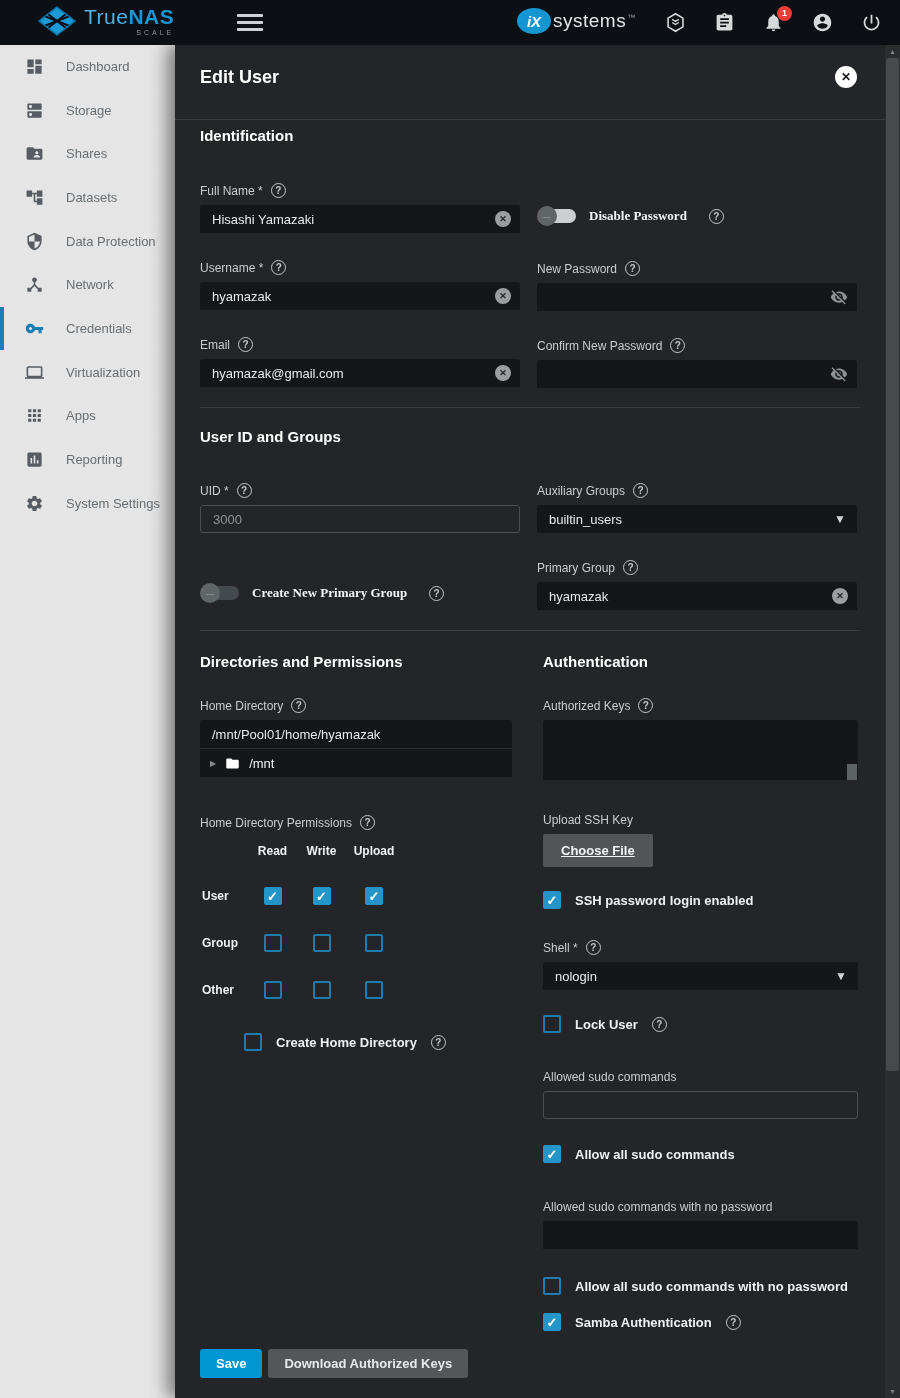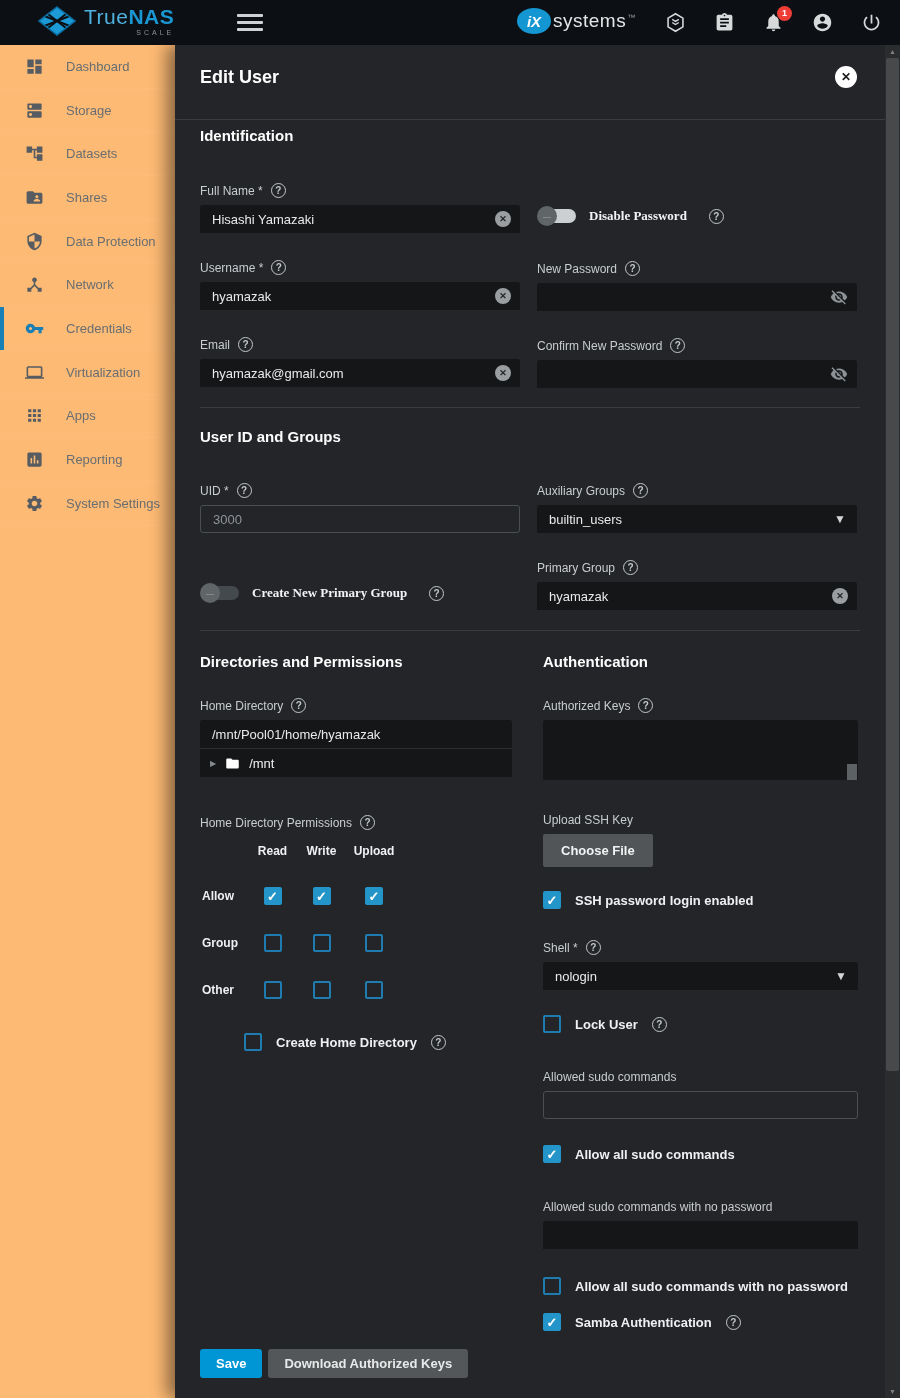--- a/index.html
+++ b/index.html
@@ -19,21 +19,21 @@
   .brand { position:absolute; left:517px; top:8px; display:flex; align-items:center; }
   .brand-ix { width:34px; height:26px; background:#1496d3; border-radius:50%; color:#fff; font-weight:bold; font-size:15px; font-style:italic; display:flex; align-items:center; justify-content:center; }
   .brand-rest { color:#e3e5e6; font-size:19px; margin-left:2px; letter-spacing:.5px; }
   .brand-tm { color:#9a9ea1; font-size:8px; margin-left:1px; margin-top:-8px; }
   .top-icons { position:absolute; right:18px; top:0; height:45px; display:flex; align-items:center; gap:27px; }
   .tbicon { position:relative; width:22px; height:22px; cursor:pointer; display:flex; align-items:center; justify-content:center; }
   .tbicon svg { width:21px; height:21px; fill:#d7d9da; }
   .badge { position:absolute; top:-6px; right:-8px; min-width:15px; height:15px; border-radius:50%; background:#ee3d36; color:#fff; font-size:9px; font-weight:bold; display:flex; align-items:center; justify-content:center; }
 
   
-  .sidebar { position:absolute; top:45px; left:0; width:175px; height:1353px; background:#fdba74; }
+  .sidebar { position:absolute; top:45px; left:0; width:175px; height:1353px; background:#e5e5e5; }
   .nav-item { position:relative; height:43.7px; display:flex; align-items:center; padding-left:25px; gap:22px; cursor:pointer; border-bottom:1px solid rgba(255,255,255,0.045); }
   .nav-item svg { width:19px; height:19px; fill:#565c61; flex:none; }
   .nav-label { font-size:13px; color:#686e72; }
   .nav-item.active { background:rgba(255,255,255,0.02); }
   .nav-item.active::before { content:""; position:absolute; left:0; top:0; bottom:0; width:4px; background:#1a7fb4; }
   .nav-item.active svg { fill:#1a7fb4; }
   .side-footer { position:absolute; top:590px; left:0; width:175px; text-align:center; }
   .hostname { font-size:13px; font-weight:bold; color:#4e5357; margin-bottom:16px; }
   .copyright { font-size:10px; color:#42474b; line-height:1.6; }
   .company-link { font-size:10px; color:#1d4f6e; cursor:pointer; }
@@ -85,21 +85,21 @@
   .perm-rowlabel { font-size:12px; font-weight:bold; color:#eff0f1; }
   .perm-cell { display:flex; justify-content:center; }
 
   .tarea { height:60px; padding-top:6px; resize:none; }
   .tarea-wrap { position:relative; width:315px; }
   .grip { position:absolute; right:1px; bottom:4px; width:10px; height:16px; background:#5c6164; cursor:ns-resize; }
 
   .btn { border:none; border-radius:3px; font-family:"Liberation Sans", sans-serif; font-size:13px; font-weight:bold; cursor:pointer; height:29px; padding:0 16px; }
   .btn-primary { background:#0095d5; color:#fff; }
   .btn-gray { background:#545759; color:#e8e9ea; }
-  .btn-file { background:#525557; color:#f2f3f4; height:33px; padding:0 18px; border-radius:2px; }
+  .btn-file { background:#525557; color:#f2f3f4; height:33px; padding:0 18px; border-radius:2px;text-decoration:underline; }
 
   
   .scrollcol { position:absolute; top:45px; right:0; width:15px; height:1353px; background:#2a2c2e; }
   .scroll-arrow { position:absolute; left:0; width:15px; height:13px; color:#7d8184; font-size:7px; display:flex; align-items:center; justify-content:center; cursor:pointer; }
   .scroll-up { top:0; }
   .scroll-down { bottom:0; }
   .scroll-thumb { position:absolute; top:13px; left:1px; width:13px; height:1013px; background:#47494b; border-radius:2px; cursor:grab; }
 </style>
 </head>
 <body>
@@ -170,29 +170,29 @@
       <span class="nav-label">Dashboard</span>
     </div>
     <div class="nav-item">
       <svg viewBox="0 0 24 24">
           <path d="M20 13H4c-.55 0-1 .45-1 1v6c0 .55.45 1 1 1h16c.55 0 1-.45 1-1v-6c0-.55-.45-1-1-1zM7 19c-1.1 0-2-.9-2-2s.9-2 2-2 2 .9 2 2-.9 2-2 2zM20 3H4c-.55 0-1 .45-1 1v6c0 .55.45 1 1 1h16c.55 0 1-.45 1-1V4c0-.55-.45-1-1-1zM7 9c-1.1 0-2-.9-2-2s.9-2 2-2 2 .9 2 2-.9 2-2 2z"></path>
         </svg>
       <span class="nav-label">Storage</span>
     </div>
     <div class="nav-item">
       <svg viewBox="0 0 24 24">
+          <path d="M20 6h-8l-2-2H4c-1.1 0-2 .9-2 2v12c0 1.1.9 2 2 2h16c1.1 0 2-.9 2-2V8c0-1.1-.9-2-2-2zm-5 3c1.1 0 2 .9 2 2s-.9 2-2 2-2-.9-2-2 .9-2 2-2zm4 8h-8v-1c0-1.33 2.67-2 4-2s4 .67 4 2v1z"></path>
+        </svg>
+      <span class="nav-label">Shares</span>
+    </div>
+    <div class="nav-item">
+      <svg viewBox="0 0 24 24">
           <path d="M22 11V3h-7v3H9V3H2v8h7V8h2v10h4v3h7v-8h-7v3h-2V8h2v3z"></path>
         </svg>
       <span class="nav-label">Datasets</span>
-    </div>
-    <div class="nav-item">
-      <svg viewBox="0 0 24 24">
-          <path d="M20 6h-8l-2-2H4c-1.1 0-2 .9-2 2v12c0 1.1.9 2 2 2h16c1.1 0 2-.9 2-2V8c0-1.1-.9-2-2-2zm-5 3c1.1 0 2 .9 2 2s-.9 2-2 2-2-.9-2-2 .9-2 2-2zm4 8h-8v-1c0-1.33 2.67-2 4-2s4 .67 4 2v1z"></path>
-        </svg>
-      <span class="nav-label">Shares</span>
     </div>
     <div class="nav-item">
       <svg viewBox="0 0 24 24">
           <path d="M12 1L3 5v6c0 5.55 3.84 10.74 9 12 5.16-1.26 9-6.45 9-12V5l-9-4zm0 10.99h7c-.53 4.12-3.28 7.79-7 8.94V12H5V6.3l7-3.11v8.8z"></path>
         </svg>
       <span class="nav-label">Data Protection</span>
     </div>
     <div class="nav-item">
       <svg viewBox="0 0 24 24">
           <path d="M17 16l-4-4V8.82C14.16 8.4 15 7.3 15 6c0-1.66-1.34-3-3-3S9 4.34 9 6c0 1.3.84 2.4 2 2.82V12l-4 4H3v5h5v-3.05l4-4.2 4 4.2V21h5v-5h-4z"></path>
@@ -391,21 +391,21 @@
         <span>Home Directory Permissions</span>
         <span class="help-icon">?</span>
       </div>
 
     <div class="perm-grid" style="left:27px; top:799px;">
       <span></span>
       <span class="perm-head">Read</span>
       <span class="perm-head">Write</span>
       <span class="perm-head">Upload</span>
 
-      <span class="perm-rowlabel">Allow</span>
+      <span class="perm-rowlabel">User</span>
       <span class="perm-cell">
           <span class="cb checked">
             <span class="tick">✓</span>
           </span>
         </span>
       <span class="perm-cell">
           <span class="cb checked">
             <span class="tick">✓</span>
           </span>
         </span>

